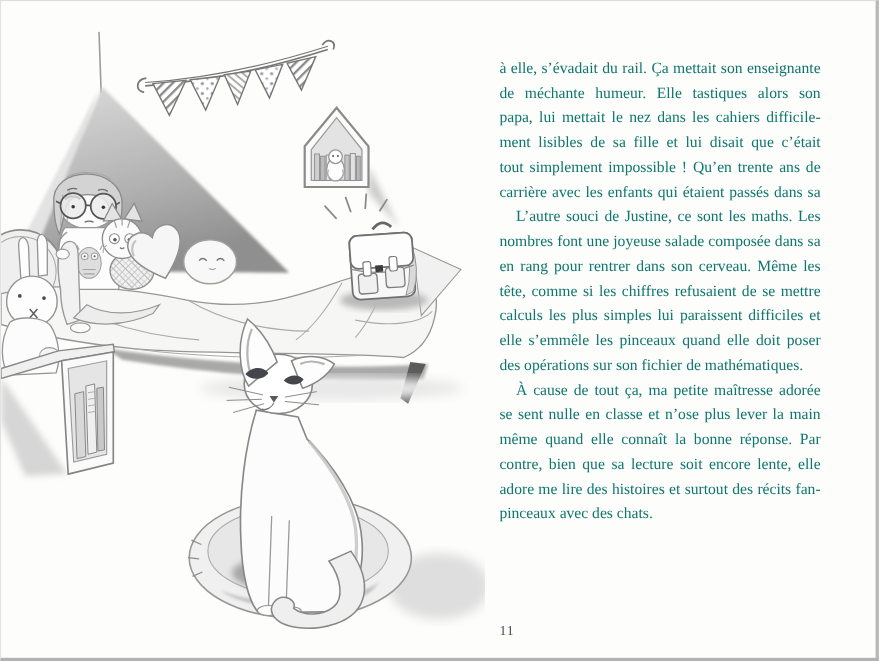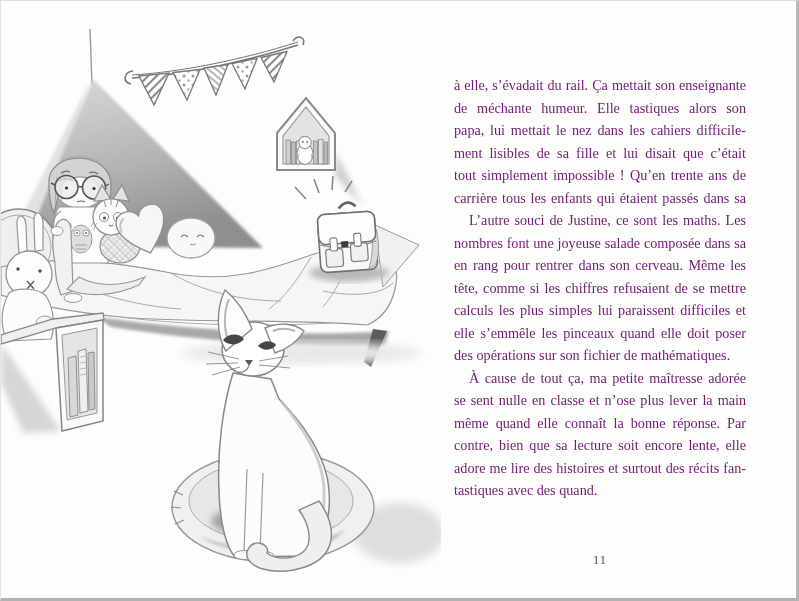--- a/index.html
+++ b/index.html
@@ -10,30 +10,30 @@
     background:#fdfdfc;
     border-top:1px solid #dedede;
     border-left:1px solid #e2e2e2;
     border-right:3px solid #b8b8b8;
     border-bottom:3px solid #b2b2b2;
     overflow:hidden;
     font-family:"Liberation Serif", serif;
   }
   .illustration{position:absolute;left:0;top:0;width:440px;height:597px;}
   .text-page{
-    position:absolute;left:453px;top:73px;width:292px;
-    font-size:14.2px;line-height:22.5px;color:#701a75;
+    position:absolute;left:453px;top:50px;width:292px;
+    font-size:14.2px;line-height:22.5px;color:#0f766e;
   }
   .paragraph{margin:0;}
   .line{text-align:justify;text-align-last:justify;white-space:normal;}
   .line.last{text-align-last:left;}
   .paragraph.indent .line:first-child{text-indent:15px;}
   .folio{
-    position:absolute;left:453px;top:552px;width:292px;
-    text-align:center;font-size:12.5px;color:#4c4c58;letter-spacing:1px;
+    position:absolute;left:453px;top:565px;width:292px;
+    font-size:12.5px;color:#4c4c58;letter-spacing:1px;
   }
 </style>
 </head>
 <body>
 
 <div class="spread">
 
   <svg class="illustration" viewBox="0 0 440 597" role="img" aria-label="Pencil drawing of a child's bedroom: a girl with big round glasses sits on her bed with plush toys, a bunting garland and a house-shaped shelf on the wall, a school satchel at the foot of the bed, and a slender cat sitting on a round rug.">
     <defs>
       <linearGradient id="wallg" x1="0" y1="0" x2="0.35" y2="1">
@@ -267,36 +267,36 @@
     </g>
   </svg>
 
   <div class="text-page">
       <div class="paragraph">
         <div class="line">à elle, s’évadait du rail. Ça mettait son enseignante</div>
         <div class="line">de méchante humeur. Elle tastiques alors son</div>
         <div class="line">papa, lui mettait le nez dans les cahiers difficile-</div>
         <div class="line">ment lisibles de sa fille et lui disait que c’était</div>
         <div class="line">tout simplement impossible ! Qu’en trente ans de</div>
-        <div class="line">carrière tous les enfants qui étaient passés dans sa</div>
+        <div class="line">carrière avec les enfants qui étaient passés dans sa</div>
       </div>
       <div class="paragraph indent">
         <div class="line">L’autre souci de Justine, ce sont les maths. Les</div>
         <div class="line">nombres font une joyeuse salade composée dans sa</div>
         <div class="line">en rang pour rentrer dans son cerveau. Même les</div>
         <div class="line">tête, comme si les chiffres refusaient de se mettre</div>
         <div class="line">calculs les plus simples lui paraissent difficiles et</div>
         <div class="line">elle s’emmêle les pinceaux quand elle doit poser</div>
         <div class="line last">des opérations sur son fichier de mathématiques.</div>
       </div>
       <div class="paragraph indent">
         <div class="line">À cause de tout ça, ma petite maîtresse adorée</div>
         <div class="line">se sent nulle en classe et n’ose plus lever la main</div>
         <div class="line">même quand elle connaît la bonne réponse. Par</div>
         <div class="line">contre, bien que sa lecture soit encore lente, elle</div>
         <div class="line">adore me lire des histoires et surtout des récits fan-</div>
-        <div class="line last">tastiques avec des quand.</div>
+        <div class="line last">pinceaux avec des chats.</div>
       </div>
     </div>
 
   <div class="folio">11</div>
 
 </div>
 
 </body></html>

